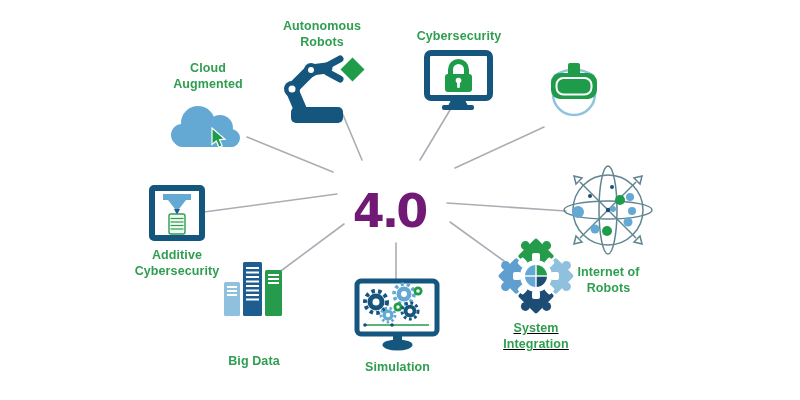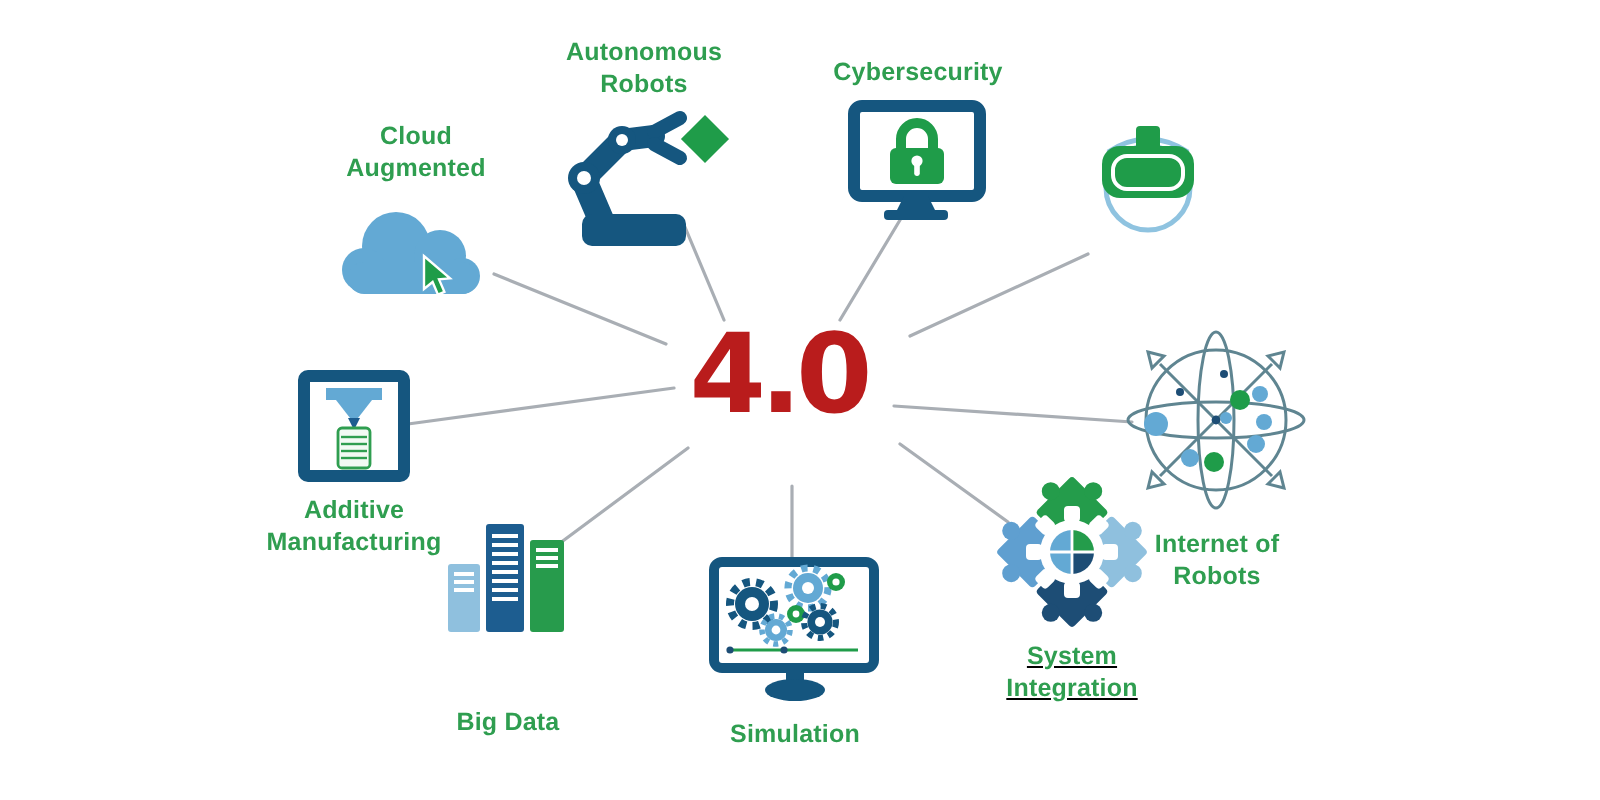--- a/index.html
+++ b/index.html
@@ -3,22 +3,22 @@
 <meta charset="utf-8">
 <style>
   html,body{margin:0;padding:0;background:#fff;}
   #stage{position:relative;width:800px;height:400px;background:#ffffff;overflow:hidden;
          font-family:"Liberation Sans",sans-serif;}
   #connectors{position:absolute;left:0;top:0;z-index:0;}
   .item{position:absolute;z-index:2;display:flex;flex-direction:column;align-items:center;gap:5px;}
   .lbl{color:#2f9e50;font-weight:700;font-size:12.5px;line-height:1.28;text-align:center;
        max-width:92px;letter-spacing:.1px;}
   .lbl.narrow{max-width:76px;}
-  #center-label{position:absolute;left:322px;top:144px;width:134px;height:86px;z-index:2;
-       color:#b91c1c;font-family:"DejaVu Sans",sans-serif;font-weight:800;font-size:55px;
+  #center-label{position:absolute;left:322px;top:168px;width:134px;height:86px;z-index:2;
+       color:#701a75;font-family:"DejaVu Sans",sans-serif;font-weight:800;font-size:46px;
        line-height:86px;text-align:center;letter-spacing:-3px;}
   svg{display:block;}
 </style>
 </head>
 <body>
 
 <div id="stage">
 
   <svg id="connectors" width="800" height="400" viewBox="0 0 800 400">
     <g stroke="#a9aeb4" stroke-width="1.6" stroke-linecap="round">
@@ -235,16 +235,16 @@
       <polygon points="20,16 38,16 31,25 27,25" fill="#63a9d4"></polygon>
       <polygon points="26,25 32,25 29,31" fill="#1d5d90"></polygon>
       <rect x="21" y="30" width="16" height="20" rx="2" fill="#f2faf4" stroke="#2f9e50" stroke-width="1.4"></rect>
       <g stroke="#2f9e50" stroke-width="1.2">
         <line x1="22.5" y1="34.5" x2="35.5" y2="34.5"></line>
           <line x1="22.5" y1="38" x2="35.5" y2="38"></line>
         <line x1="22.5" y1="41.5" x2="35.5" y2="41.5"></line>
           <line x1="22.5" y1="45" x2="35.5" y2="45"></line>
       </g>
     </svg>
-    <div class="lbl">Additive Manufacturing</div>
+    <div class="lbl">Additive Cybersecurity</div>
   </div>
 
 </div>
 
 </body></html>

